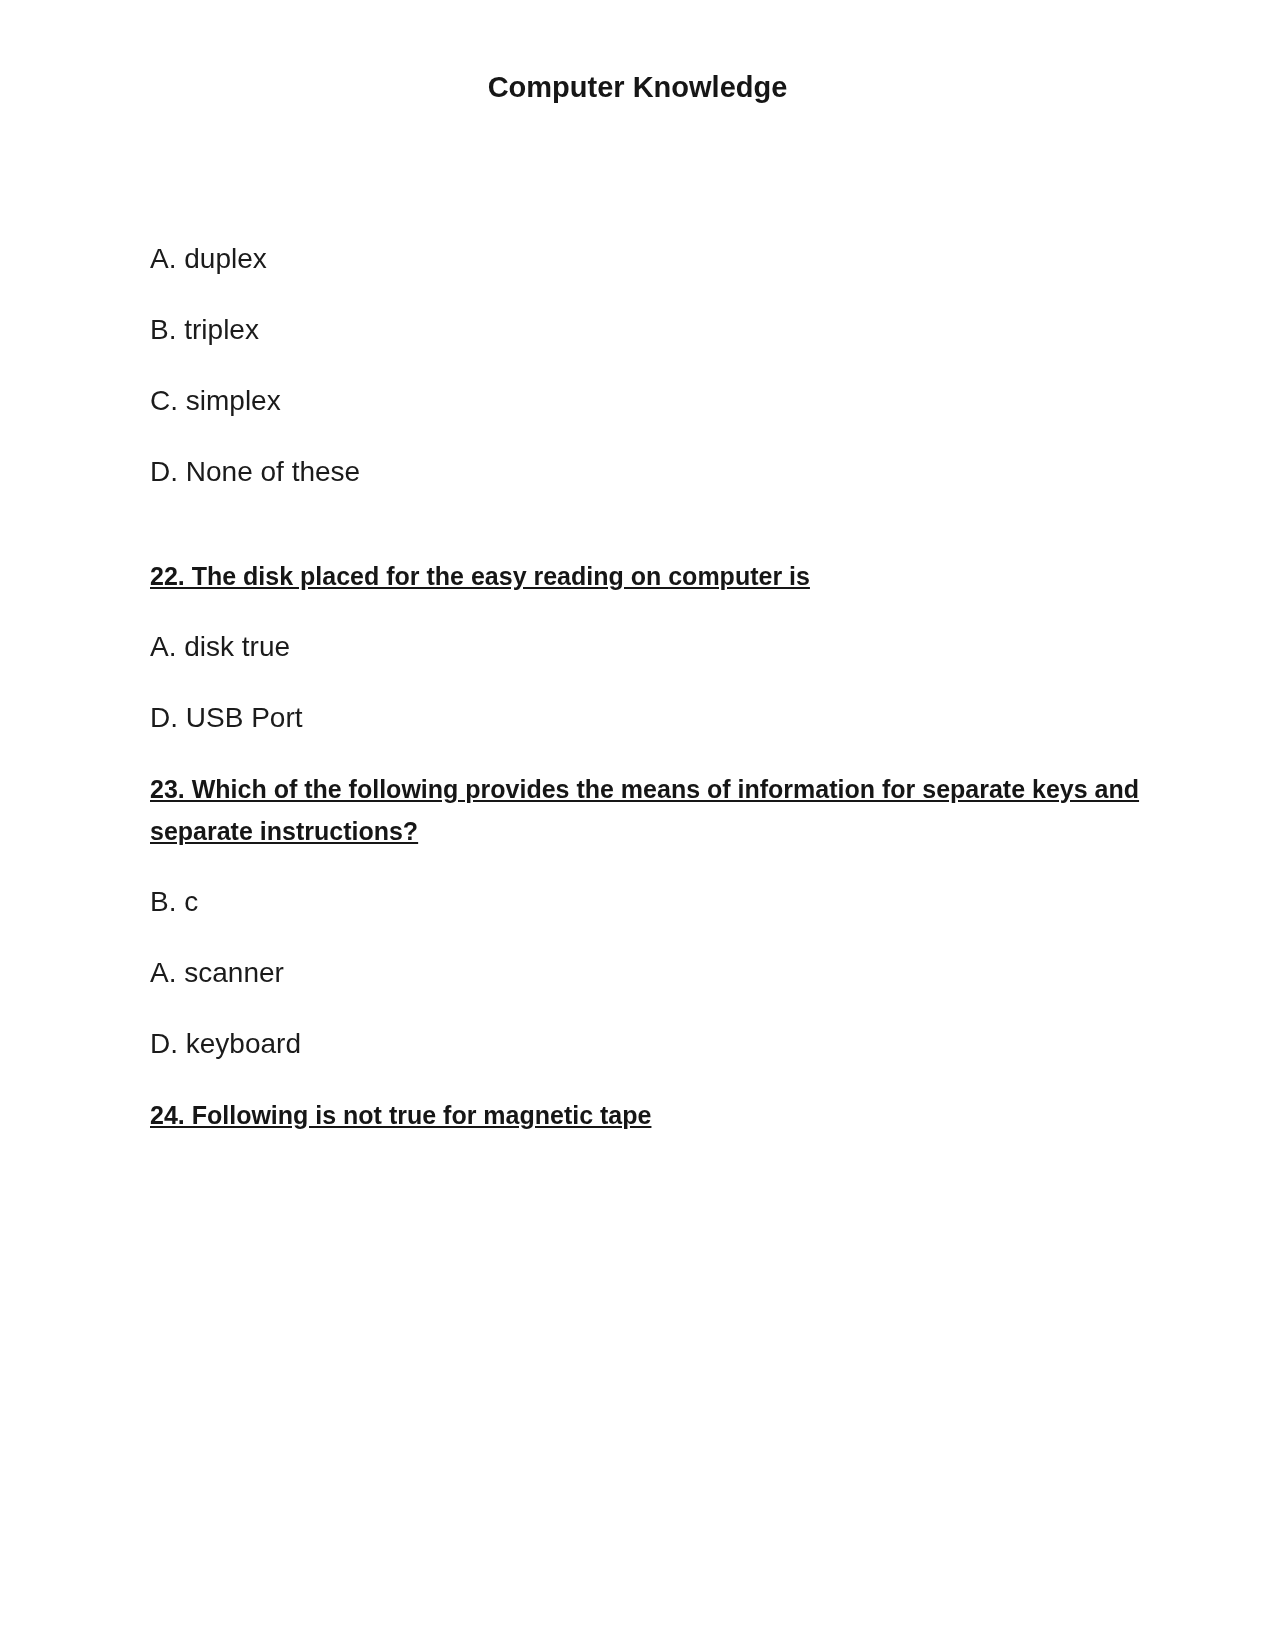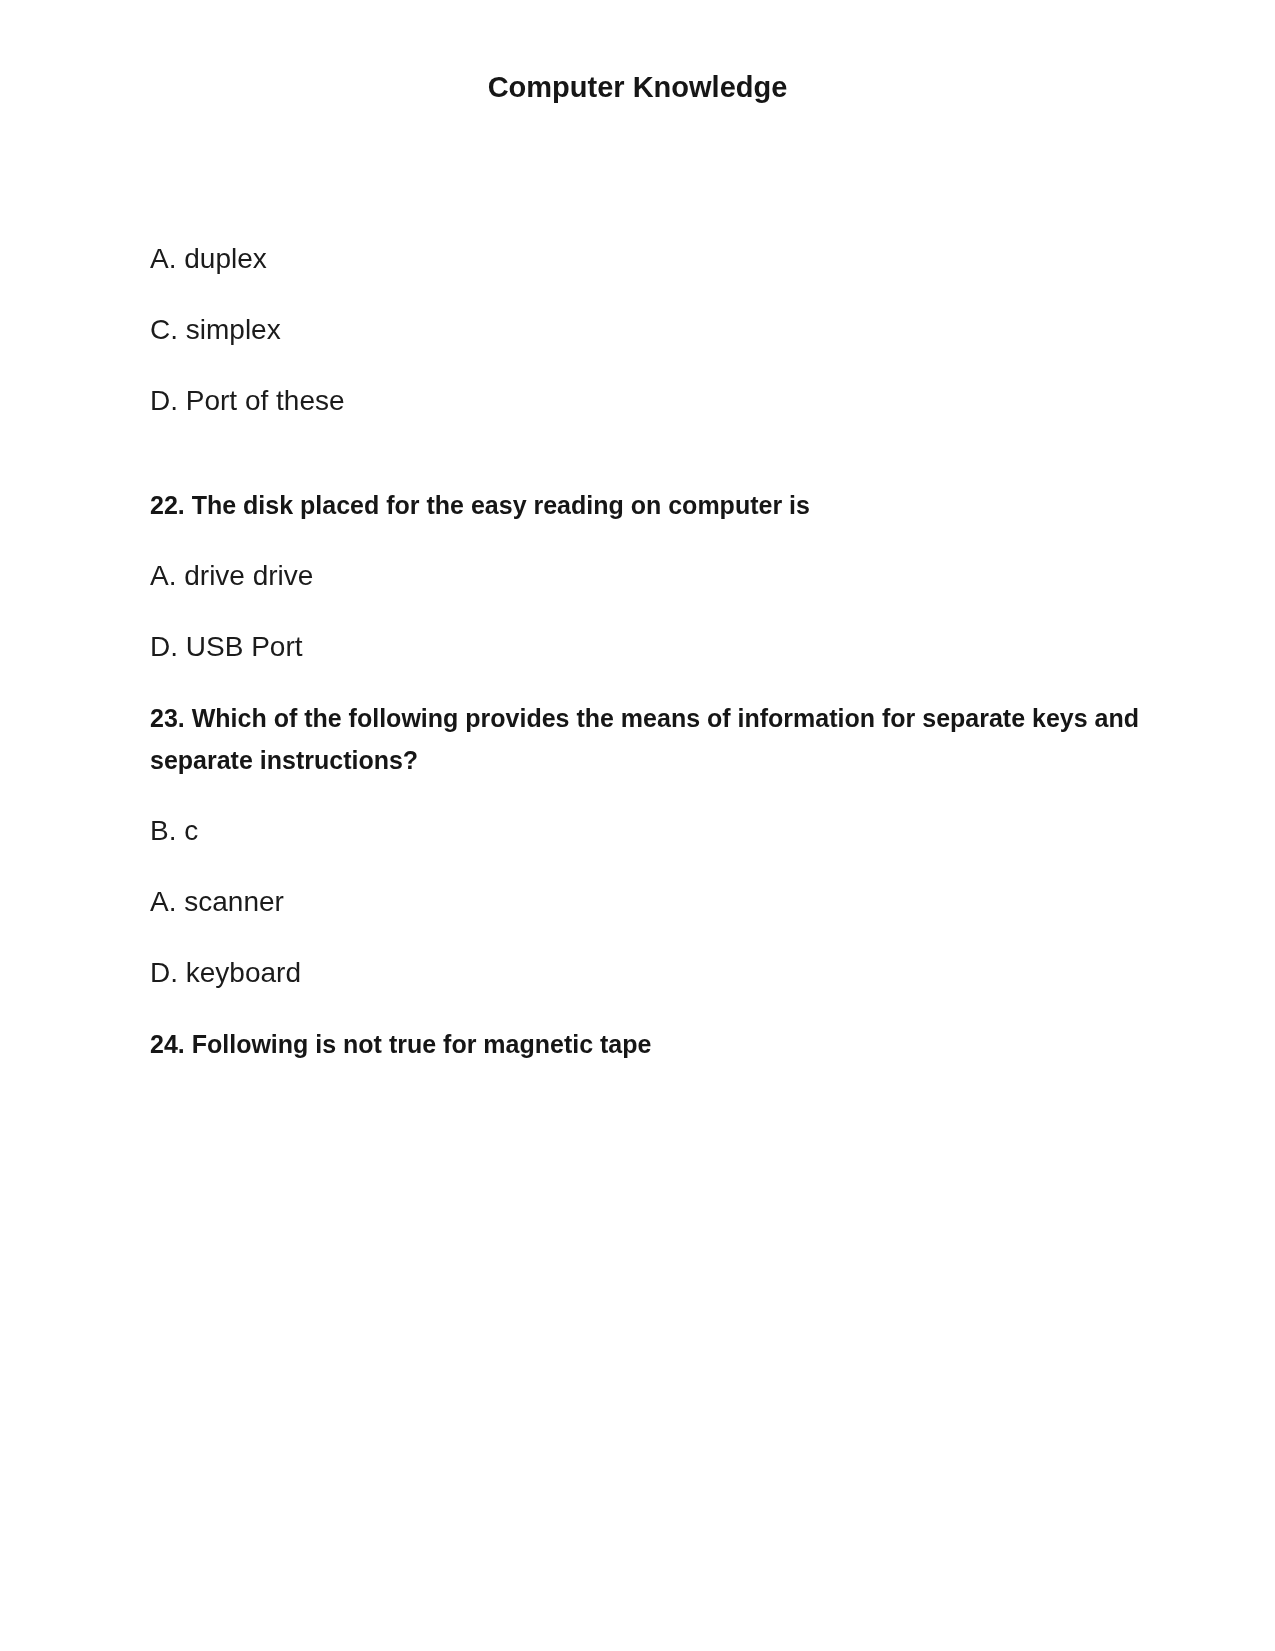--- a/index.html
+++ b/index.html
@@ -31,42 +31,44 @@
     line-height: 42px;
     font-weight: 400;
     margin: 12px 0 29px 0;
     white-space: normal;
   }
   .question {
     font-size: 25px;
     font-weight: 700;
     color: #161616;
     margin-right: -35px; 
+    text-decoration: underline;
   }
   .extra-gap {
     margin-top: 62px; 
   }
   section { margin: 0; padding: 0; }
 </style>
 </head>
 <body>
 
 <div class="page">
 
   <h1 class="doc-title">Computer Knowledge</h1>
 
   <section>
     <p class="para option">A. duplex</p>
+    <p class="para option">B. triplex</p>
     <p class="para option">C. simplex</p>
-    <p class="para option">D. Port of these</p>
+    <p class="para option">D. None of these</p>
   </section>
 
   <section>
     <p class="para question extra-gap">22. The disk placed for the easy reading on computer is</p>
-    <p class="para option">A. drive drive</p>
+    <p class="para option">A. disk true</p>
     <p class="para option">D. USB Port</p>
   </section>
 
   <section>
     <p class="para question">23. Which of the following provides the means of information for separate keys and separate instructions?</p>
     <p class="para option">B. c</p>
     <p class="para option">A. scanner</p>
     <p class="para option">D. keyboard</p>
   </section>
 

